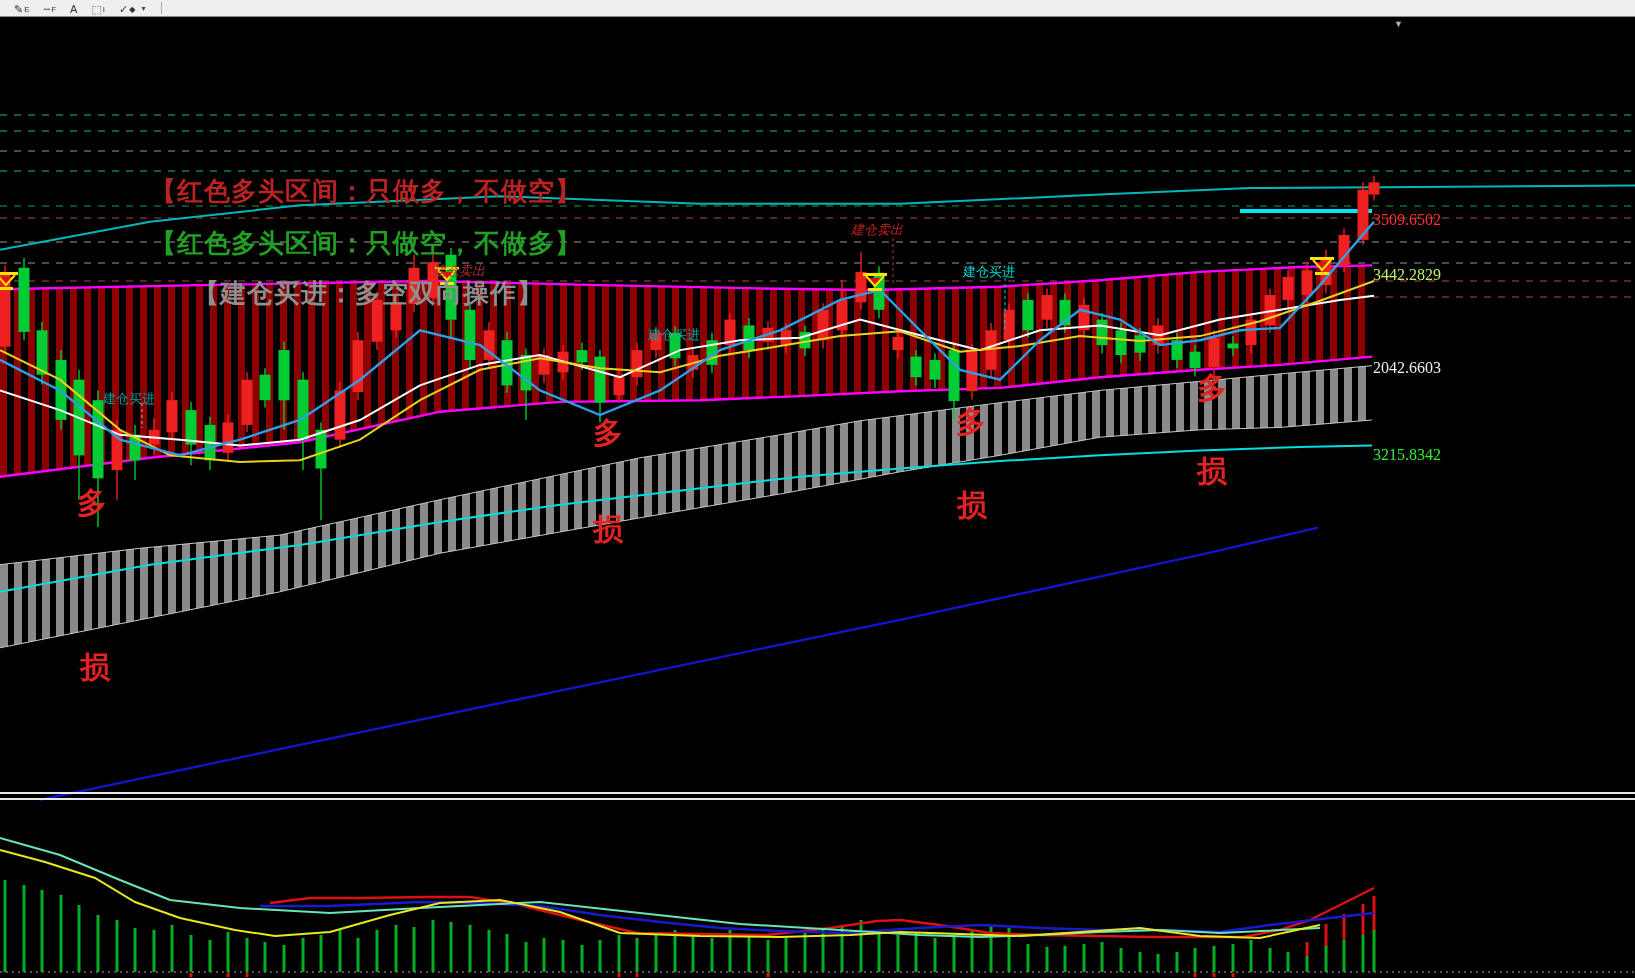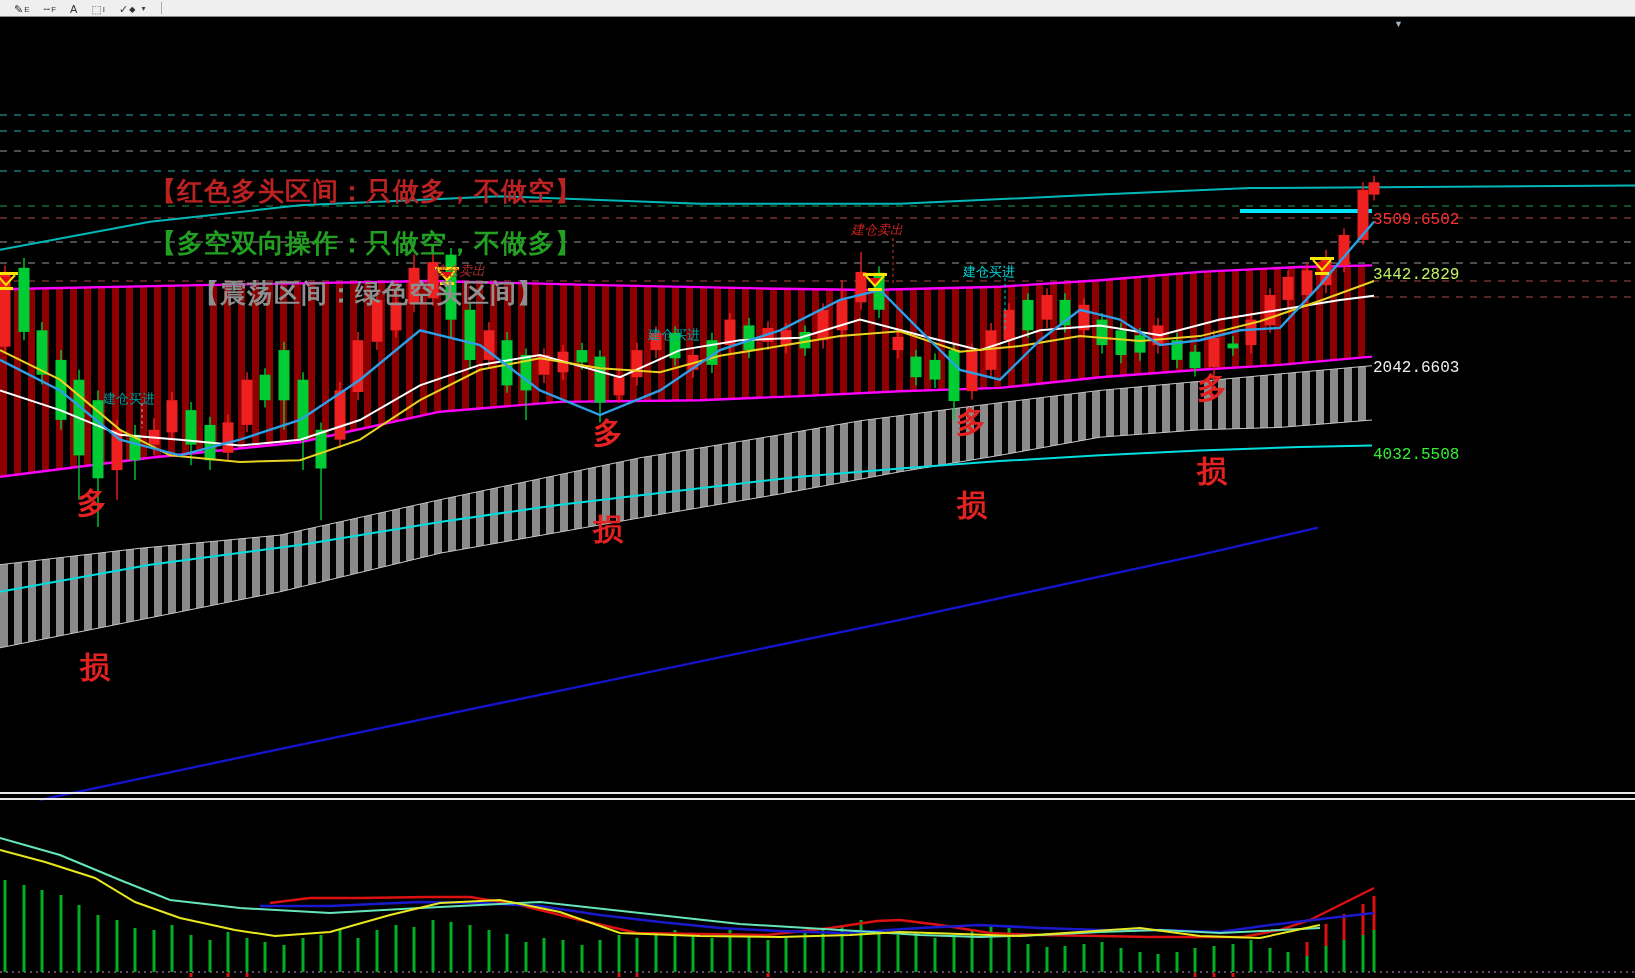--- a/index.html
+++ b/index.html
@@ -18,21 +18,21 @@
                 font-size:9px;line-height:9px;cursor:pointer;}
   
   #chart{position:absolute;left:0;top:0;z-index:1;}
   
   .ann{position:absolute;z-index:5;white-space:nowrap;}
   .banner{font-weight:bold;font-size:26px;letter-spacing:1px;}
   .mark{font-size:30px;font-weight:bold;color:#e42222;transform:translate(-50%,-50%);}
   .buy-lbl{font-size:13px;color:#00b0b0;}
   .buy-lbl.bright{color:#00e0e0;}
   .sell-lbl{font-size:13px;color:#cc2222;font-style:italic;}
-  .price-lbl{font-family:Liberation Mono, monospace;font-size:16px;transform:translateY(-50%);}
+  .price-lbl{font-family:Liberation Serif, serif;font-size:16px;transform:translateY(-50%);}
 </style>
 </head>
 <body>
 
 <div id="app">
 
   <div id="toolbar">
     <span class="tb-btn">
       <span class="glyph">✎</span>
       <span class="sub">E</span>
@@ -351,36 +351,36 @@
       <rect x="1361.5" y="935" width="3" height="37" fill="#00b022"></rect>
       <rect x="1372.5" y="896" width="3" height="34" fill="#dd1111"></rect>
       <rect x="1372.5" y="930" width="3" height="42" fill="#00b022"></rect>
       <polyline points="270,903 310,898 360,898 427,897 470,897 520,905 580,920 637,933 700,934 767,935 830,928 877,921 900,920 940,925 990,933 1040,935 1100,936 1150,937 1243,937 1280,930 1310,920 1340,905 1374,888" fill="none" stroke="#dd1111" stroke-width="2.4"></polyline>
       <polyline points="260,906 330,906 420,902 480,903 540,906 600,915 660,922 720,928 780,931 843,933 920,928 980,925 1040,928 1100,930 1160,930 1220,932 1270,925 1330,918 1374,913" fill="none" stroke="#1a1acc" stroke-width="2.6"></polyline>
       <polyline points="0,838 60,855 120,880 170,900 240,908 330,913 420,908 540,902 640,913 740,924 840,930 920,935 980,937 1040,935 1100,932 1160,930 1220,933 1320,928" fill="none" stroke="#66e6b8" stroke-width="2"></polyline>
       <polyline points="0,850 45,862 95,878 135,902 180,918 235,930 275,936 330,932 390,915 440,903 500,900 560,912 620,933 700,936 780,937 850,935 900,932 960,934 1020,936 1080,932 1140,928 1200,936 1260,938 1320,925" fill="none" stroke="#e8e81f" stroke-width="2"></polyline>
     </svg>
 
   <div class="ann banner" style="left: 150px; top: 174px; color: rgb(187, 34, 34); text-align: center;">【红色多头区间：只做多，不做空】</div>
-  <div class="ann banner" style="left: 150px; top: 226px; color: rgb(34, 160, 34);">【多空双向操作：只做空，不做多】</div>
-  <div class="ann banner" style="left: 193px; top: 276px; color: rgb(143, 143, 143);">【震荡区间：绿色空头区间】</div>
+  <div class="ann banner" style="left: 150px; top: 226px; color: rgb(34, 160, 34);">【红色多头区间：只做空，不做多】</div>
+  <div class="ann banner" style="left: 193px; top: 276px; color: rgb(143, 143, 143);">【建仓买进：多空双向操作】</div>
 
   <div class="ann sell-lbl" style="left: 433px; top: 262px; color: rgb(176, 48, 48);">建仓卖出</div>
   <div class="ann sell-lbl" style="left: 851px; top: 221px; color: rgb(204, 34, 34);">建仓卖出</div>
   <div class="ann buy-lbl" style="left: 103px; top: 390px; color: rgb(0, 160, 160);">建仓买进</div>
   <div class="ann buy-lbl" style="left: 648px; top: 326px; color: rgb(0, 168, 168);">建仓买进</div>
   <div class="ann buy-lbl bright" style="left: 963px; top: 263px; color: rgb(0, 221, 221);">建仓买进</div>
 
   <div class="ann mark" style="left: 92px; top: 503px;">多</div>
   <div class="ann mark" style="left: 608px; top: 433px;">多</div>
   <div class="ann mark" style="left: 971px; top: 422px;">多</div>
   <div class="ann mark" style="left: 1212px; top: 388px;">多</div>
   <div class="ann mark" style="left: 95px; top: 667px;">损</div>
   <div class="ann mark" style="left: 608px; top: 529px;">损</div>
   <div class="ann mark" style="left: 972px; top: 505px;">损</div>
   <div class="ann mark" style="left: 1212px; top: 471px;">损</div>
 
   <div class="ann price-lbl" style="left: 1373px; top: 220px; color: rgb(255, 50, 50);">3509.6502</div>
   <div class="ann price-lbl" style="left: 1373px; top: 275px; color: #bef264;">3442.2829</div>
   <div class="ann price-lbl" style="left: 1373px; top: 368px; color: rgb(238, 238, 238);">2042.6603</div>
-  <div class="ann price-lbl" style="left: 1373px; top: 455px; color: rgb(51, 238, 51);">4032.5508</div>
+  <div class="ann price-lbl" style="left: 1373px; top: 455px; color: rgb(51, 238, 51);">3215.8342</div>
 
 </div>
 
 </body></html>

